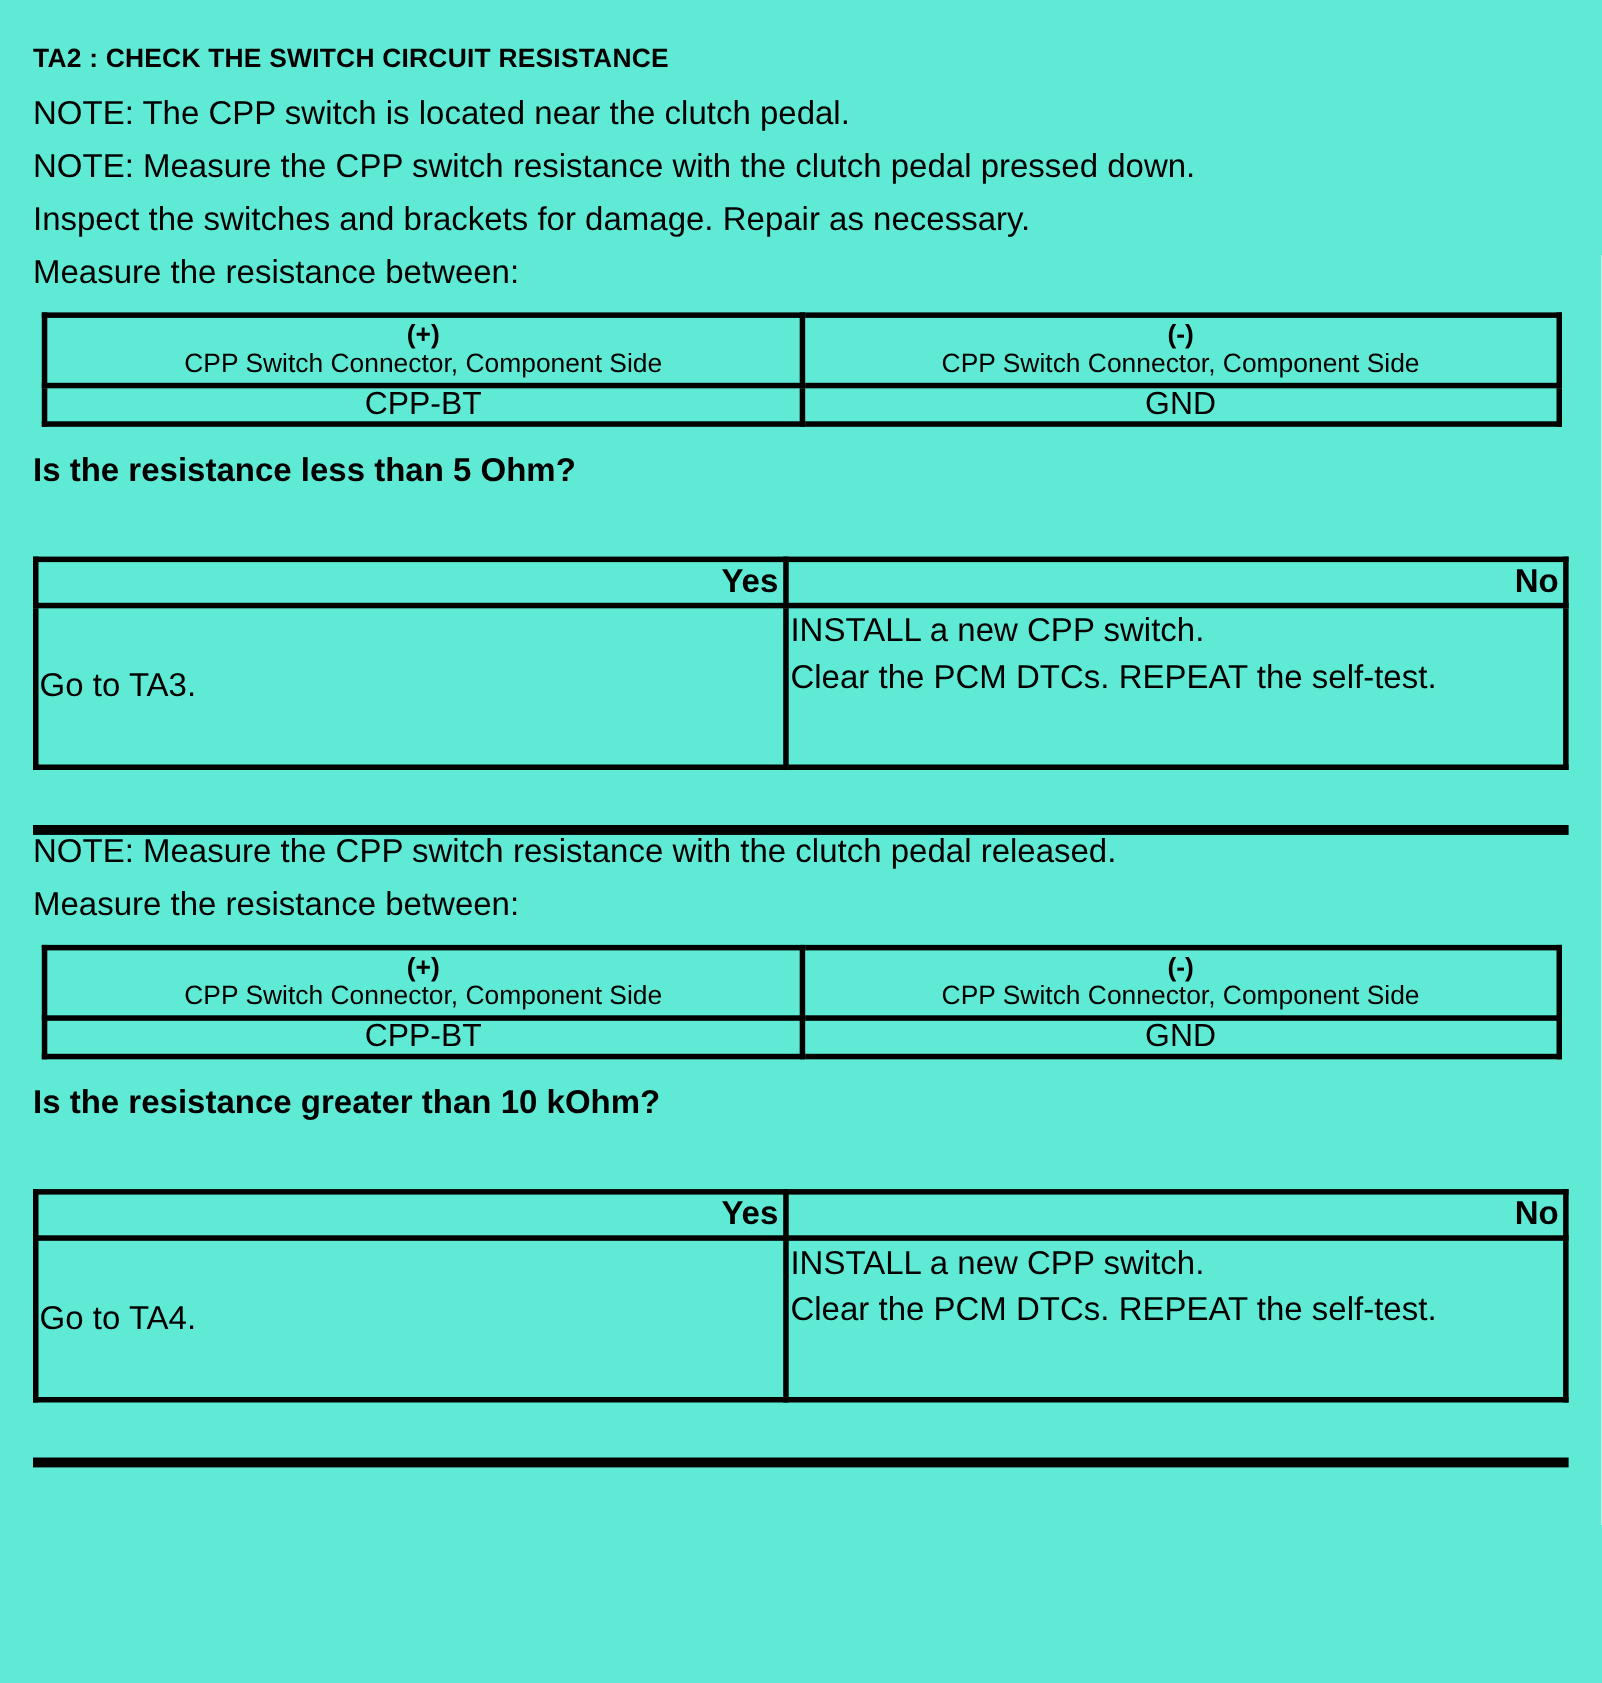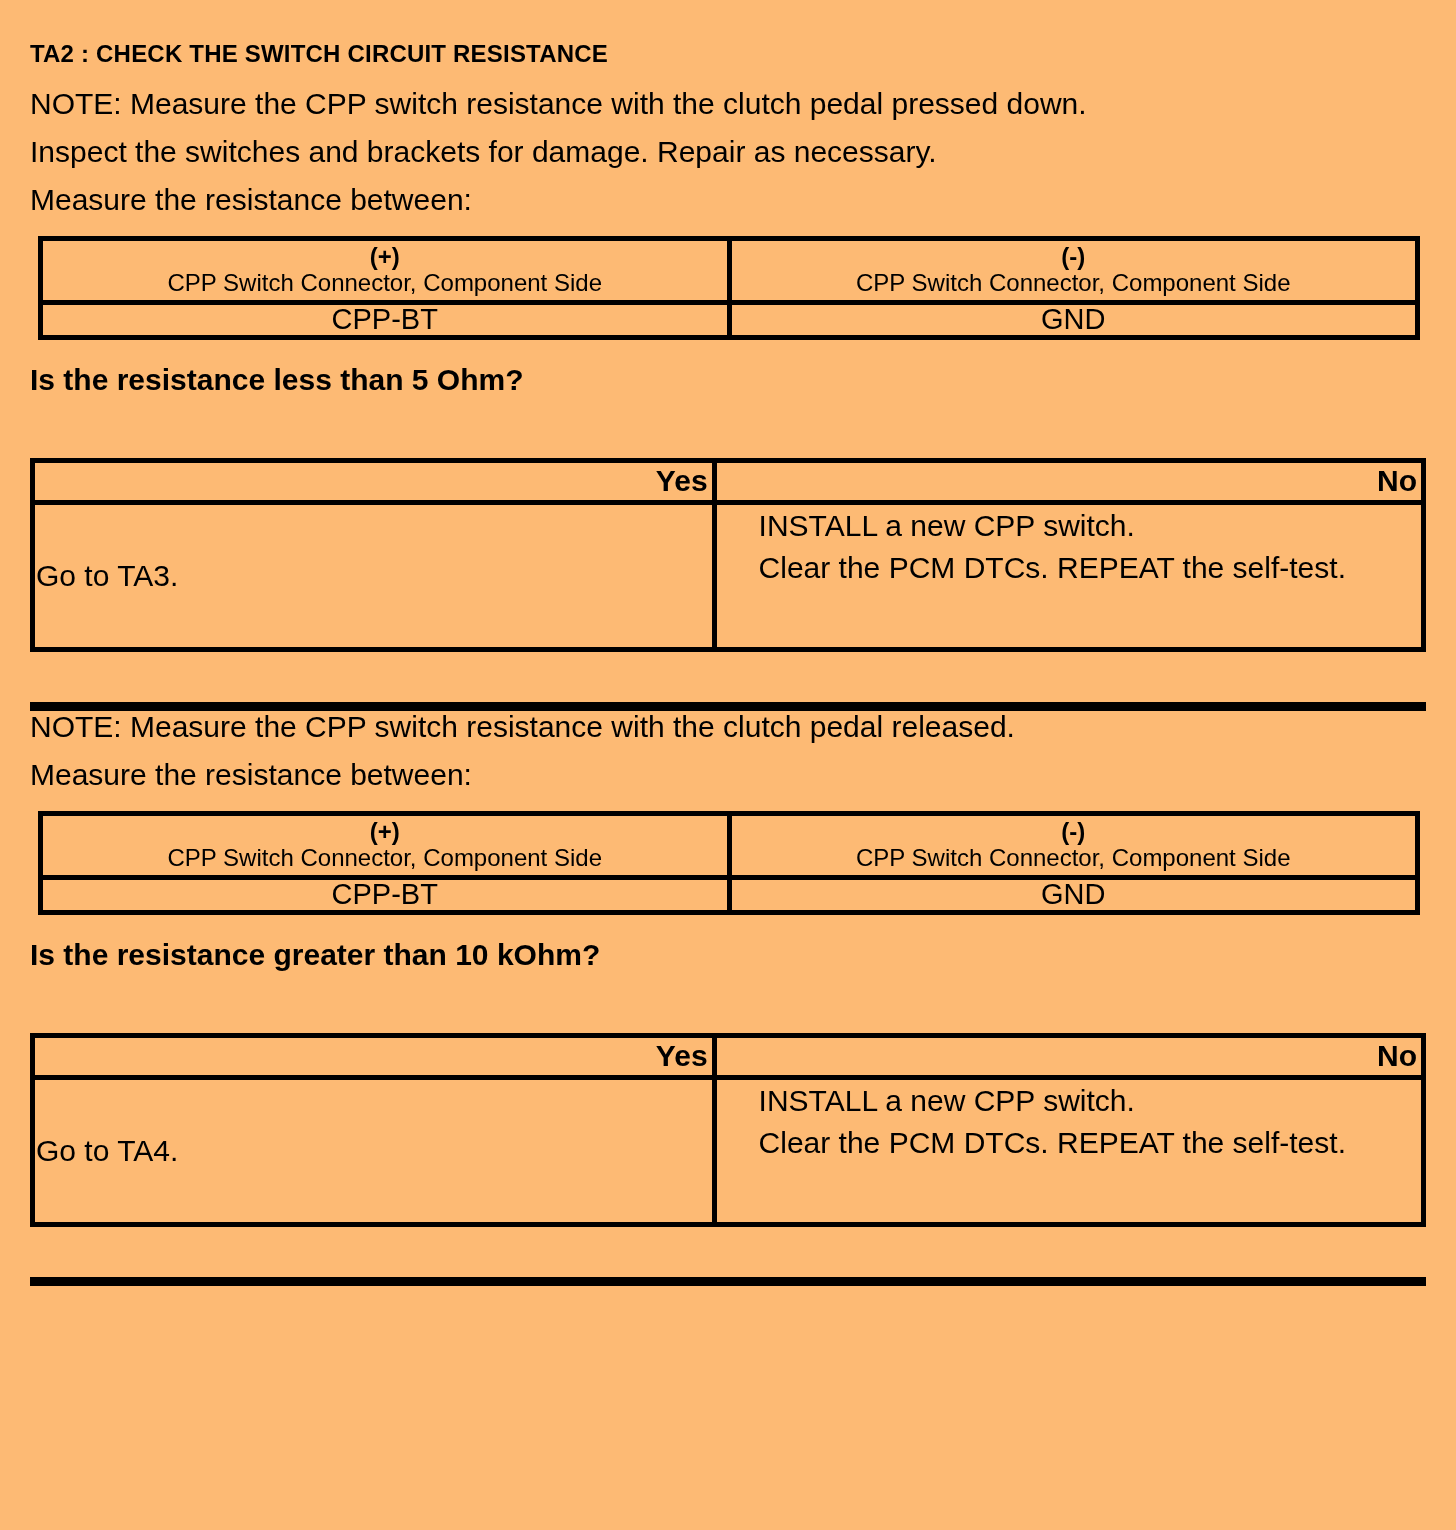--- a/index.html
+++ b/index.html
@@ -7,21 +7,21 @@
     padding: 0;
     background: #ffffff;
     color: #000000;
     font-family: "Liberation Sans", sans-serif;
   }
   .page {
     width: 1456px;
     height: 1530px;
     box-sizing: border-box;
     padding: 40px 30px 30px 30px;
-    background: #fdba74;
+    background: #5eead4;
     overflow: hidden;
   }
   .section-heading {
     font-size: 24px;
     line-height: 28px;
     font-weight: 700;
     margin: 0 0 20px 0;
     letter-spacing: 0.2px;
   }
   .section-heading.second {
@@ -104,36 +104,36 @@
   }
   .decision-table .dt-no {
     height: 140px;
     text-align: left;
     vertical-align: top;
     font-size: 30px;
     padding: 0 2px;
   }
   .dt-no-line {
     line-height: 42px;
-    margin-left: 40px;
   }
   .rule {
     height: 9px;
     background: #000000;
     margin-top: 50px;
   }
 </style>
 </head>
 <body>
 
 <div class="page">
 
   <div>
     <h2 class="section-heading">TA2 : CHECK THE SWITCH CIRCUIT RESISTANCE</h2>
 
+    <p class="body-line">NOTE: The CPP switch is located near the clutch pedal.</p>
     <p class="body-line">NOTE: Measure the CPP switch resistance with the clutch pedal pressed down.</p>
     <p class="body-line">Inspect the switches and brackets for damage. Repair as necessary.</p>
 
     <p class="body-line measure-label">Measure the resistance between:</p>
 
     <table class="measure-table">
       <tbody>
         <tr>
           <td class="mt-head">
             <div class="mt-sign">(+)</div>

